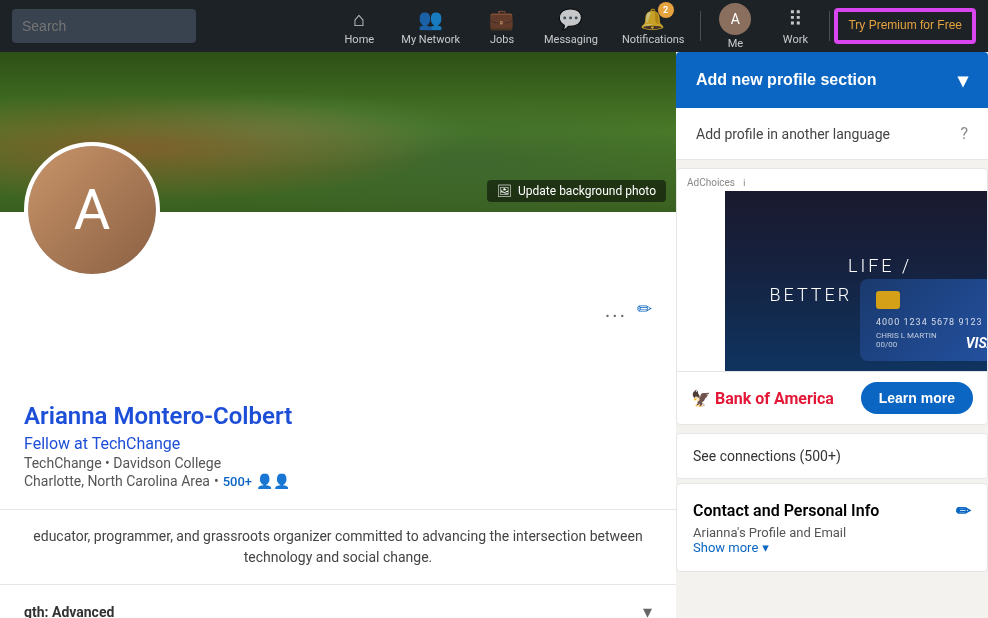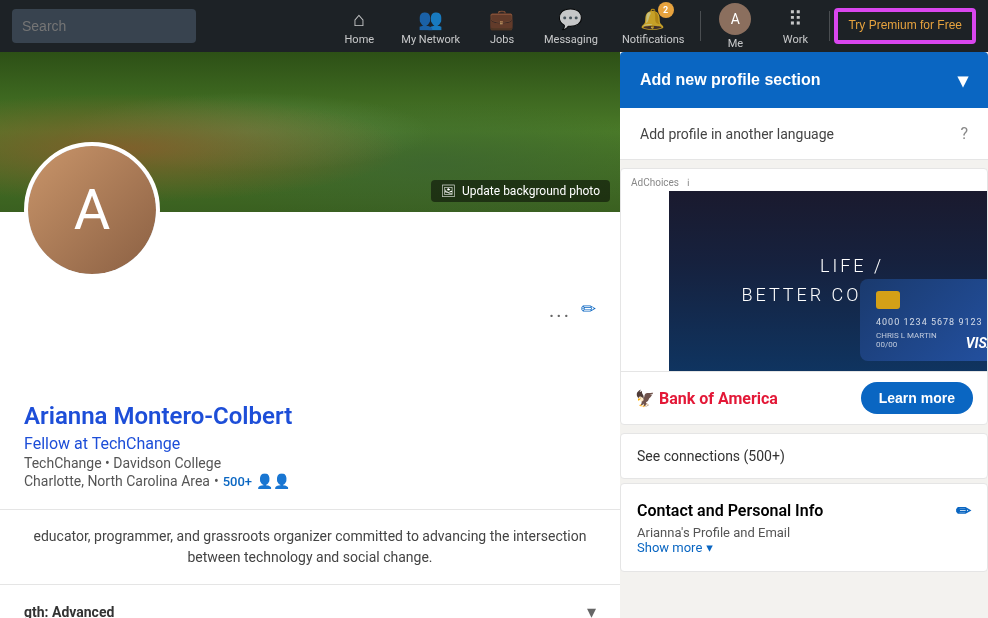--- a/index.html
+++ b/index.html
@@ -168,21 +168,21 @@
       align-items: center;
       justify-content: space-between;
       border-top: 1px solid #e5e5e5;
     }
     .strength-text { font-size: 14px; color: #333; }
     .strength-text span { font-weight: 700; }
     .chevron-down { font-size: 18px; color: #666; cursor: pointer; }
 
     
     .right-panel {
-      width: 368px;
+      width: 312px;
       flex-shrink: 0;
       padding: 0;
       overflow-y: auto;
       background: #f3f2ef;
     }
 
     .add-section-btn {
       background: #0a66c2;
       color: #fff;
       border: none;

